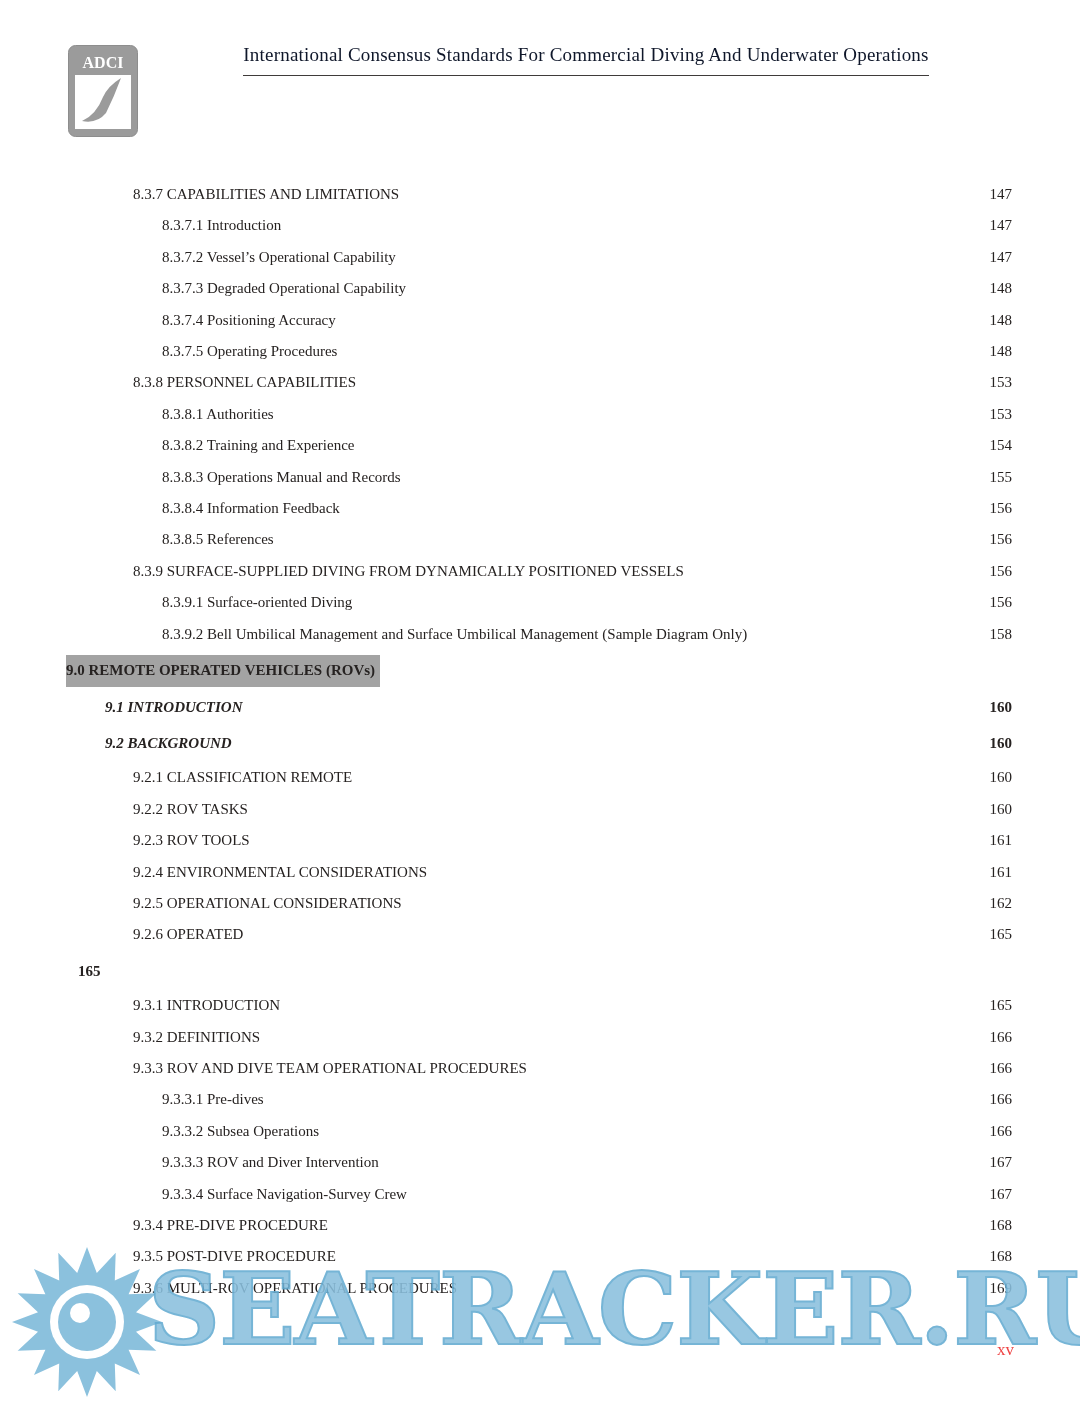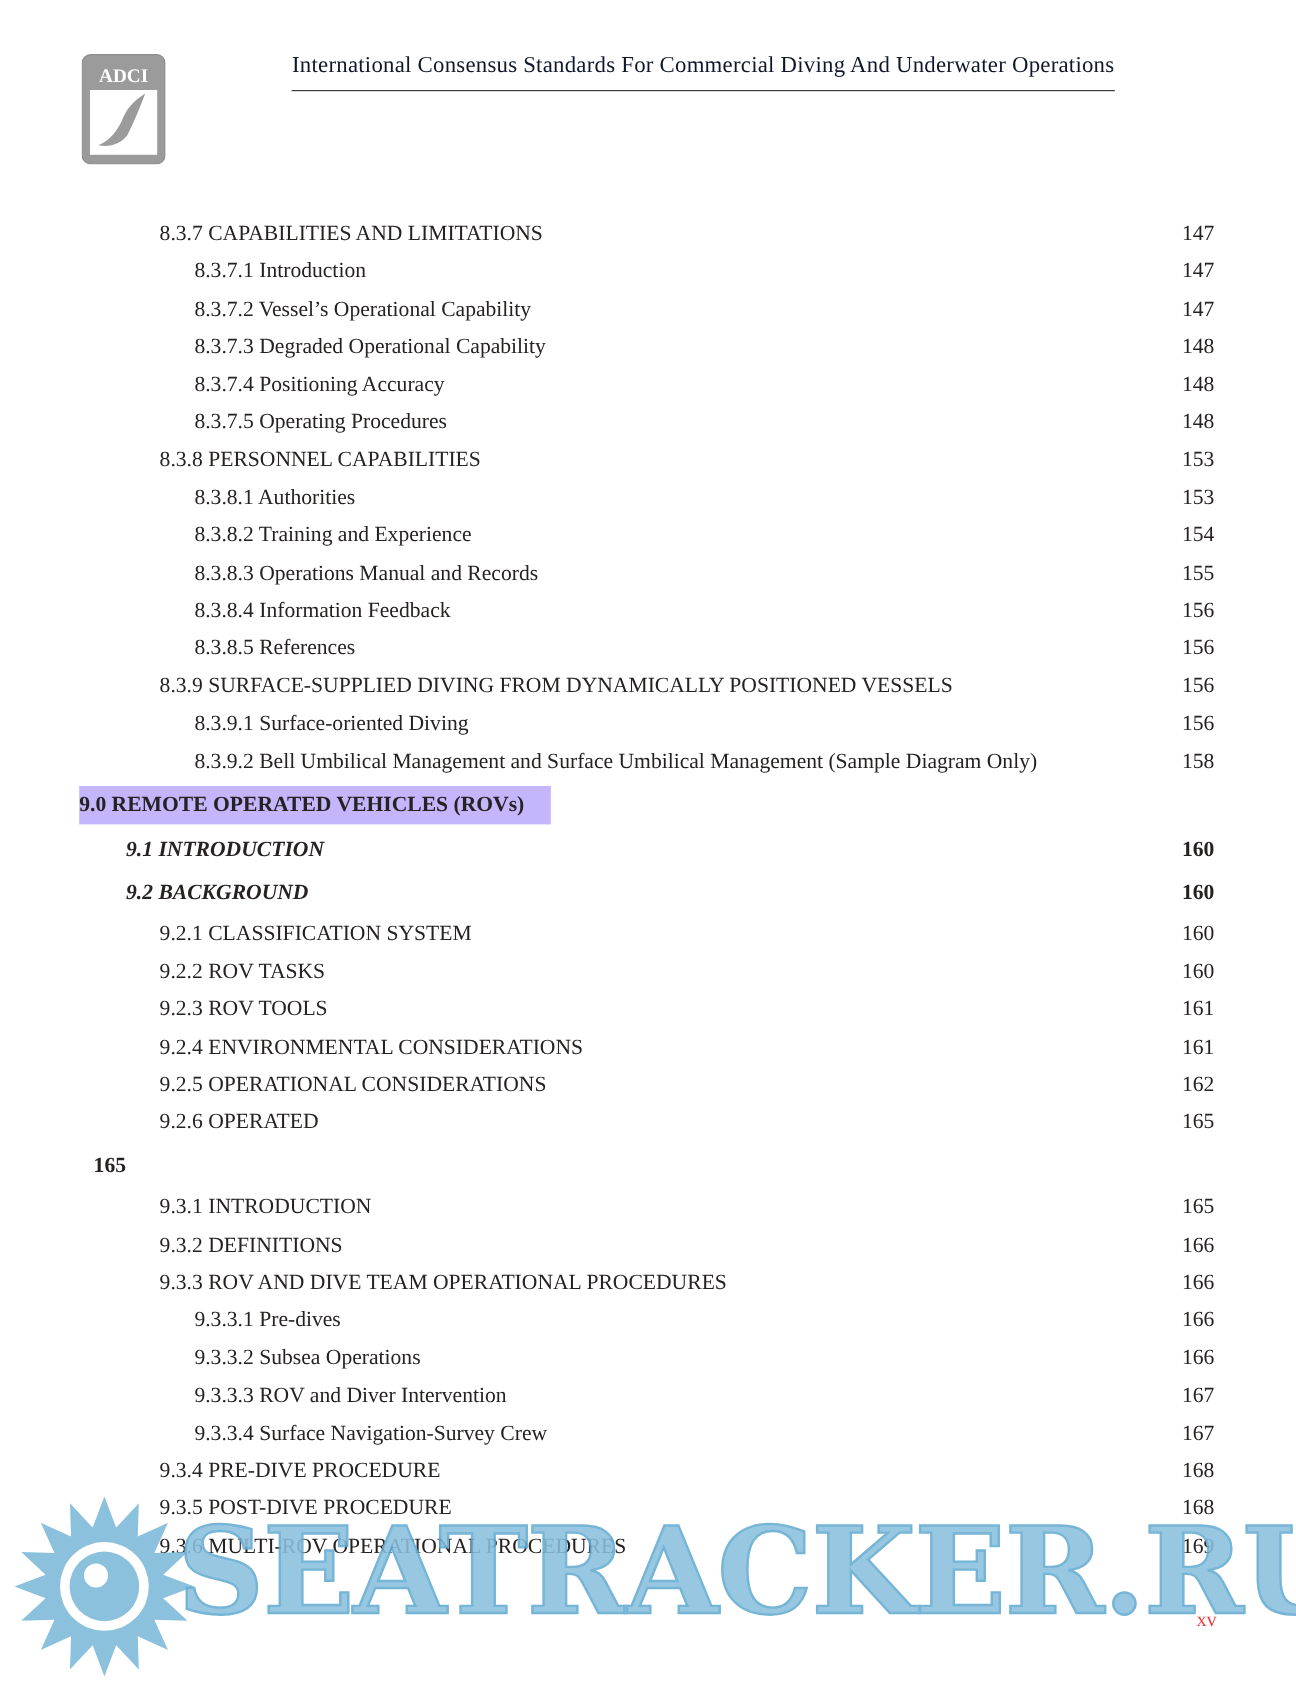--- a/index.html
+++ b/index.html
@@ -45,33 +45,33 @@
     position: absolute;
     top: 179px;
     left: 66px;
     right: 68px;
     z-index: 1;
   }
   .toc-row {
     display: flex;
     justify-content: space-between;
     align-items: baseline;
-    font-size: 18px;
+    font-size: 15px;
     line-height: 31.4px;
     gap: 27px;
   }
   .toc-row .toc-label { white-space: nowrap; }
   .toc-row.level-0 .toc-label { padding-left: 0; }
   .toc-row.level-1 .toc-label { padding-left: 39px; font-style: italic; }
   .toc-row.level-2 .toc-label { padding-left: 67px; }
   .toc-row.level-3 .toc-label { padding-left: 96px; }
   .toc-row.bold { font-weight: bold; margin-top: 5px; margin-bottom: 3px; }
   .toc-row.highlight .toc-label {
-    background: #c4b5fd;
-    padding-right: 22px;
+    background: #a3a3a3;
+    padding-right: 5px;
   }
   .toc-page { padding-left: 12px; }
 
   
   .watermark {
     position: absolute;
     left: 0;
     top: 1245px;
     width: 1080px;
     height: 164px;
@@ -192,21 +192,21 @@
     </div>
     <div class="toc-row level-1 bold">
       <span class="toc-label">9.1 INTRODUCTION</span>
       <span class="toc-page">160</span>
     </div>
     <div class="toc-row level-1 bold">
       <span class="toc-label">9.2 BACKGROUND</span>
       <span class="toc-page">160</span>
     </div>
     <div class="toc-row level-2">
-      <span class="toc-label">9.2.1 CLASSIFICATION SYSTEM</span>
+      <span class="toc-label">9.2.1 CLASSIFICATION REMOTE</span>
       <span class="toc-page">160</span>
     </div>
     <div class="toc-row level-2">
       <span class="toc-label">9.2.2 ROV TASKS</span>
       <span class="toc-page">160</span>
     </div>
     <div class="toc-row level-2">
       <span class="toc-label">9.2.3 ROV TOOLS</span>
       <span class="toc-page">161</span>
     </div>

